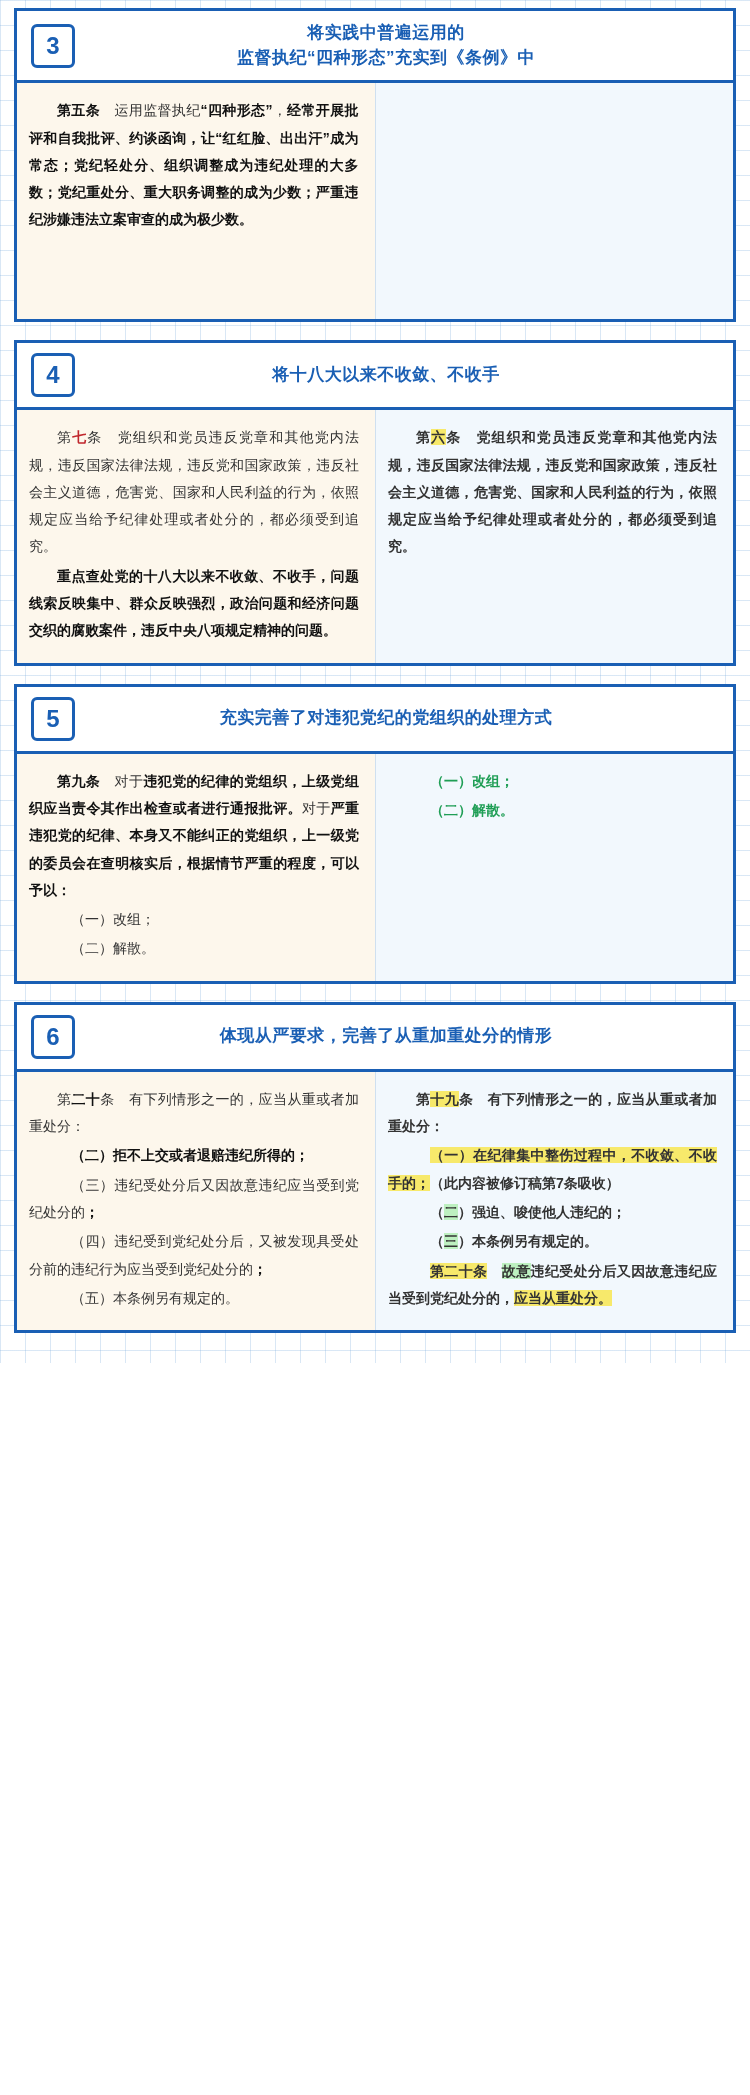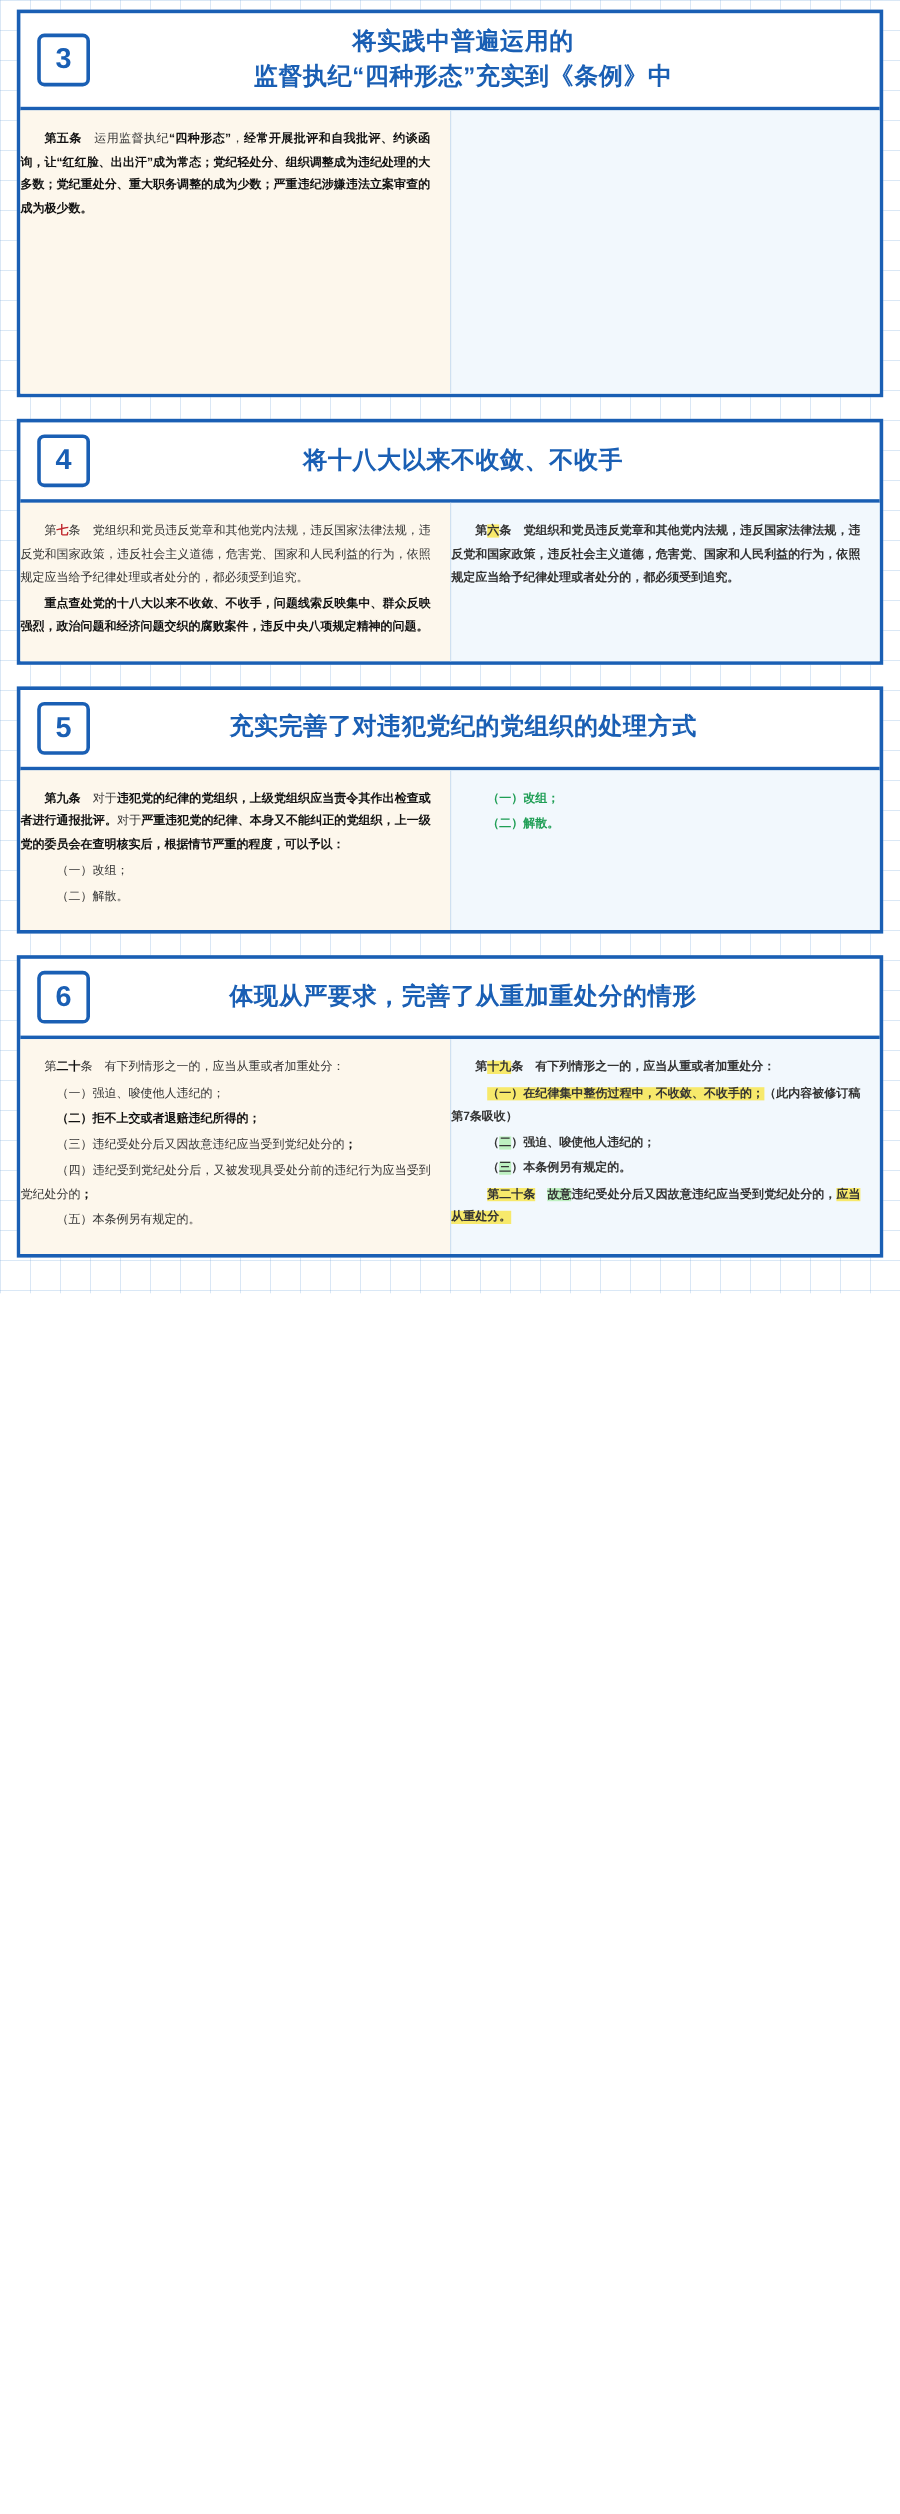--- a/index.html
+++ b/index.html
@@ -42,31 +42,31 @@
     font-size:24px;
     font-weight:bold;
     display:flex;align-items:center;justify-content:center;
     background:#fff;
   }
   .head-title{
     flex:1;
     text-align:center;
     color:#1a5fb4;
     font-weight:bold;
-    font-size:20px;
+    font-size:17px;
     line-height:1.45;
     letter-spacing:.5px;
     padding-right:38px;
   }
   .head-title .ln{display:block;}
 
   .body{display:flex;}
   .col{
-    padding:14px 16px 16px 0;
-    font-size:10px;
+    padding:14px 16px 16px 12px;
+    font-size:14px;
     line-height:1.95;
     color:#333;
     flex:1 1 50%;
     box-sizing:border-box;
   }
   .col.left{background:#fdf7ec;}
   .col.right{background:#f2f8fd;border-left:1px solid #cfe0f0;font-weight:bold;}
   p{margin:0 0 2px 0;text-align:justify;text-indent:2em;}
   p.ind1{text-indent:3em;}
 
@@ -142,21 +142,20 @@
   <div class="section">
     <div class="sec-head">
       <div class="num">6</div>
       <div class="head-title">
         <span class="ln">体现从严要求，完善了从重加重处分的情形</span>
       </div>
     </div>
     <div class="body">
       <div class="col left">
         <p>第<span class="b">二十</span>条　有下列情形之一的，应当从重或者加重处分：</p>
-        <p class="ind1">（一）强迫、唆使他人违纪的；</p>
         <p class="ind1"><span class="b">（二）拒不上交或者退赔违纪所得的；</span></p>
         <p class="ind1">（三）违纪受处分后又因故意违纪应当受到党纪处分的<span class="b">；</span></p>
         <p class="ind1">（四）违纪受到党纪处分后，又被发现具受处分前的违纪行为应当受到党纪处分的<span class="b">；</span></p>
         <p class="ind1">（五）本条例另有规定的。</p>
       </div>
       <div class="col right">
         <p>第<span class="hl-y">十九</span>条　有下列情形之一的，应当从重或者加重处分：</p>
         <p class="ind1"><span class="hl-y">（一）在纪律集中整伤过程中，不收敛、不收手的；</span>（此内容被修订稿第7条吸收）</p>
         <p class="ind1">（<span class="hl-g">二</span>）强迫、唆使他人违纪的；</p>
         <p class="ind1">（<span class="hl-g">三</span>）本条例另有规定的。</p>

